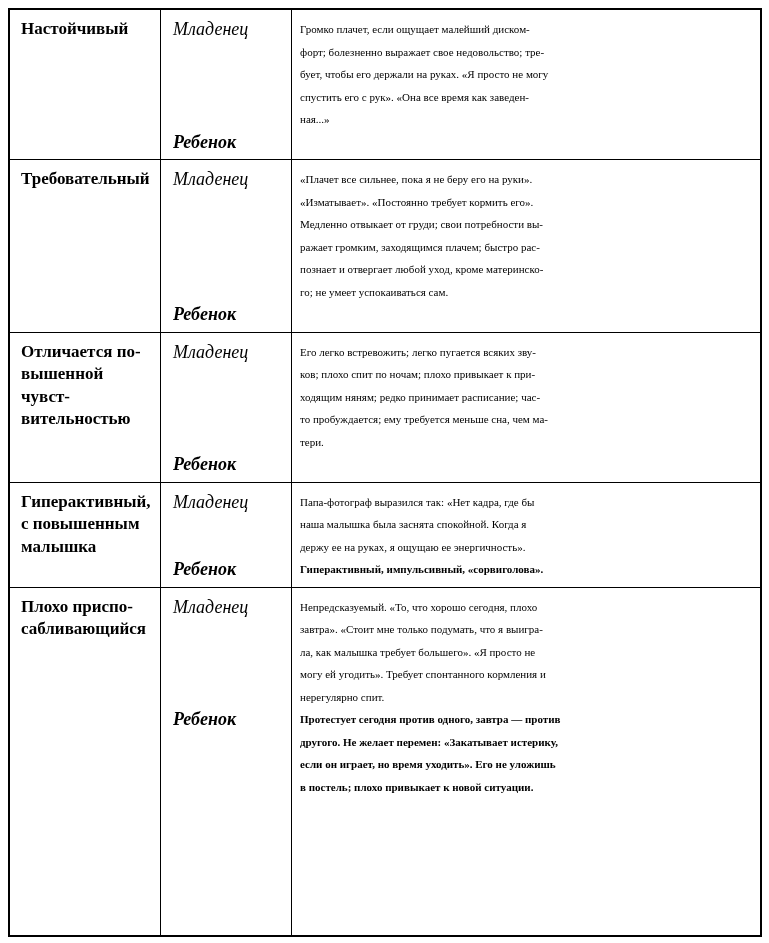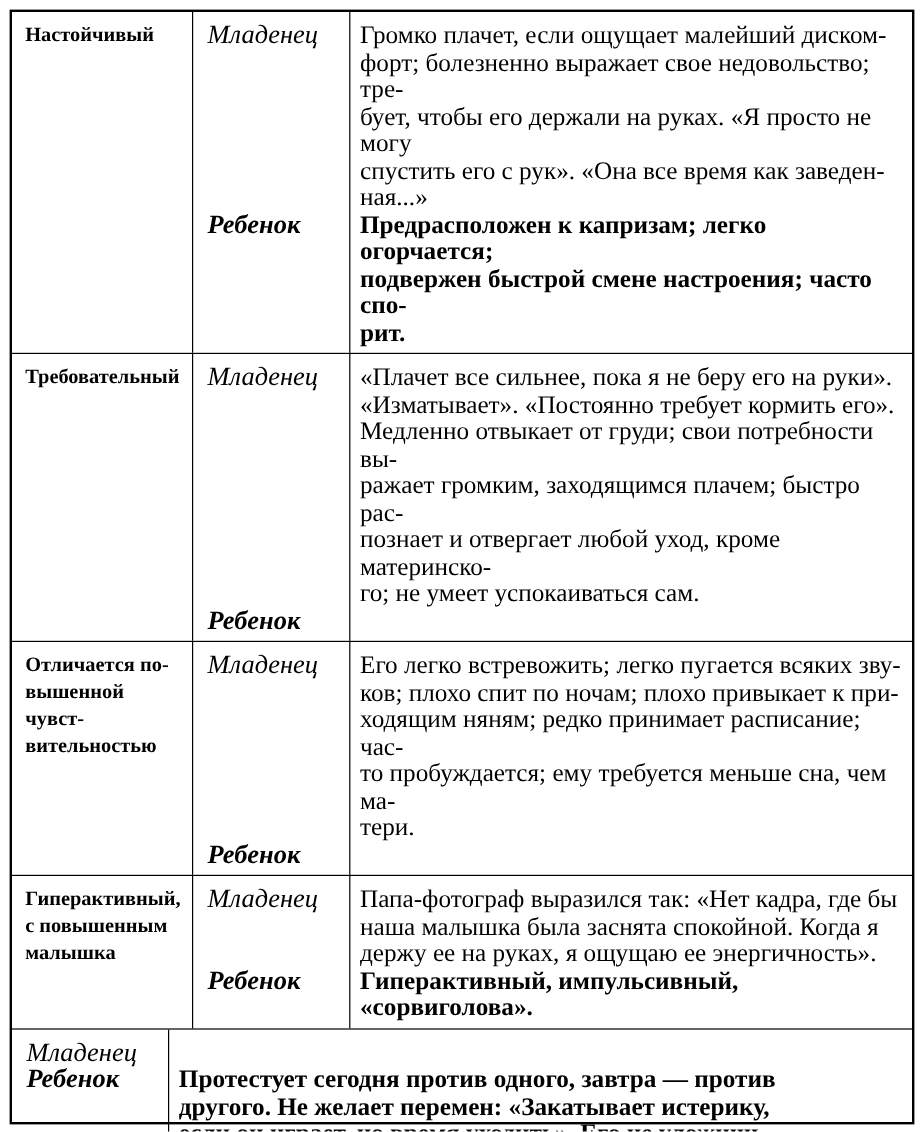--- a/index.html
+++ b/index.html
@@ -63,29 +63,29 @@
   }
   .pair {
     display: flex;
   }
   .stage-label {
     width: 130px;
     flex: 0 0 130px;
     box-sizing: border-box;
     padding-left: 12px;
     font-style: italic;
-    font-size: 22px;
+    font-size: 18px;
     line-height: 22.5px;
   }
   .desc-text {
     flex: 1 1 auto;
     box-sizing: border-box;
     padding-left: 9px;
     padding-right: 6px;
-    font-size: 21px;
+    font-size: 11px;
     line-height: 22.5px;
     white-space: pre-line;
   }
   .pair.first .stage-label,
   .pair.first .desc-text {
     padding-top: 8px;
   }
   .pair.second .stage-label,
   .pair.second .desc-text {
     padding-top: 0;
@@ -105,23 +105,20 @@
         <div class="pair first">
           <div class="stage-label">Младенец</div>
           <div class="desc-text">Громко плачет, если ощущает малейший диском-
 форт; болезненно выражает свое недовольство; тре-
 бует, чтобы его держали на руках. «Я просто не могу
 спустить его с рук». «Она все время как заведен-
 ная...»</div>
         </div>
         <div class="pair second">
           <div class="stage-label">Ребенок</div>
-          <div class="desc-text">Предрасположен к капризам; легко огорчается;
-подвержен быстрой смене настроения; часто спо-
-рит.</div>
         </div>
       </div>
     </div>
 
     <div class="t-row">
       <div class="col-trait">Требовательный</div>
       <div class="col-rest">
         <div class="v-divider"></div>
         <div class="pair first">
           <div class="stage-label">Младенец</div>
@@ -171,24 +168,31 @@
 держу ее на руках, я ощущаю ее энергичность».</div>
         </div>
         <div class="pair second">
           <div class="stage-label">Ребенок</div>
           <div class="desc-text">Гиперактивный, импульсивный, «сорвиголова».</div>
         </div>
       </div>
     </div>
 
     <div class="t-row">
-      <div class="col-rest">
-        <div class="v-divider"></div>
-        <div class="pair first">
-          <div class="stage-label">Младенец</div>
+      <div class="col-trait">Плохо приспо-
+сабливающийся</div>
+      <div class="col-rest">
+        <div class="v-divider"></div>
+        <div class="pair first">
+          <div class="stage-label">Младенец</div>
+          <div class="desc-text">Непредсказуемый. «То, что хорошо сегодня, плохо
+завтра». «Стоит мне только подумать, что я выигра-
+ла, как малышка требует большего». «Я просто не
+могу ей угодить». Требует спонтанного кормления и
+нерегулярно спит.</div>
         </div>
         <div class="pair second">
           <div class="stage-label">Ребенок</div>
           <div class="desc-text">Протестует сегодня против одного, завтра — против
 другого. Не желает перемен: «Закатывает истерику,
 если он играет, но время уходить». Его не уложишь
 в постель; плохо привыкает к новой ситуации.</div>
         </div>
       </div>
     </div>

